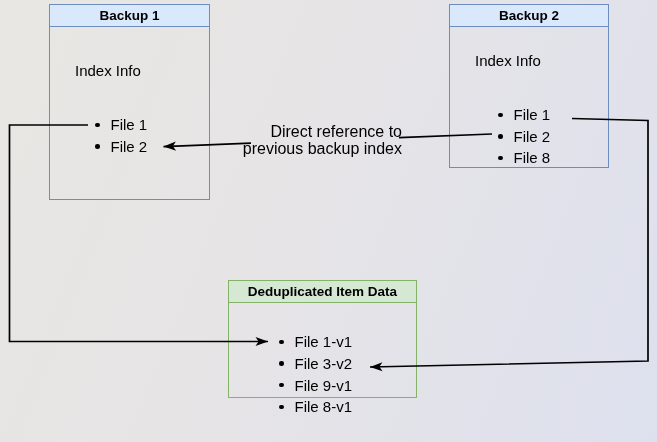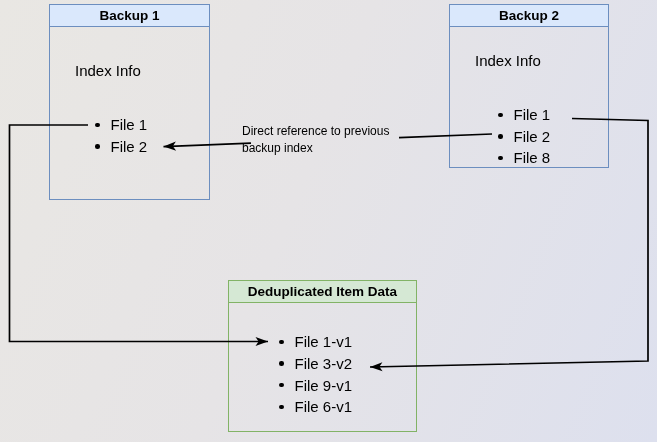--- a/index.html
+++ b/index.html
@@ -28,22 +28,22 @@
     font-weight:bold;font-size:13.5px;
   }
   .dbox.green{border-color:var(--green-stroke);}
   .dbox.green .hdr{background:var(--green-fill);border-bottom-color:var(--green-stroke);}
   .floating-label{position:absolute;z-index:2;font-size:15px;line-height:18px;}
   .blist{position:absolute;z-index:2;}
   .blist .row{display:flex;align-items:center;height:21.5px;font-size:15px;white-space:nowrap;}
   .blist.wide .row{height:21.7px;}
   .bullet{width:4.5px;height:4.5px;border-radius:50%;background:var(--text);margin-right:11px;flex:0 0 auto;}
   .edge-label{
-    position:absolute;z-index:3;width:160px;text-align:left;
-    font-size:12px;line-height:17px;
+    position:absolute;z-index:3;width:160px;text-align:right;
+    font-size:16px;line-height:17px;
   }
   svg.overlay{position:absolute;inset:0;z-index:5;pointer-events:none;}
   svg.overlay path.edge{fill:none;stroke:var(--arrow);stroke-width:1.7px;}
 </style>
 </head>
 <body>
 
 <div class="stage">
 
   <div class="dbox" id="backup1" style="left:49px;top:4px;width:161px;height:196px;">
@@ -73,39 +73,39 @@
     <div class="row">
       <span class="bullet"></span>
       <span>File 2</span>
     </div>
     <div class="row">
       <span class="bullet"></span>
       <span>File 8</span>
     </div>
   </div>
 
-  <div class="dbox green" id="dedup" style="left:228px;top:280px;width:189px;height:152px;">
+  <div class="dbox green" id="dedup" style="left:228px;top:280px;width:189px;height:118px;">
     <div class="hdr">Deduplicated Item Data</div>
   </div>
   <div class="blist wide" style="left:279px;top:331px;">
     <div class="row">
       <span class="bullet"></span>
       <span>File 1-v1</span>
     </div>
     <div class="row">
       <span class="bullet"></span>
       <span>File 3-v2</span>
     </div>
     <div class="row">
       <span class="bullet"></span>
       <span>File 9-v1</span>
     </div>
     <div class="row">
       <span class="bullet"></span>
-      <span>File 6-v1</span>
+      <span>File 8-v1</span>
     </div>
   </div>
 
   <div class="edge-label" style="left:242px;top:123px;">Direct reference to previous backup index</div>
 
   <svg class="overlay" width="657" height="442" viewBox="0 0 657 442">
     <defs>
       <marker id="arrowhead" markerUnits="userSpaceOnUse" markerWidth="14" markerHeight="11" refX="13" refY="5.5" orient="auto">
         <path d="M 0.5 0.9 L 13 5.5 L 0.5 10.1 L 3.6 5.5 Z" fill="#000000"></path>
       </marker>

